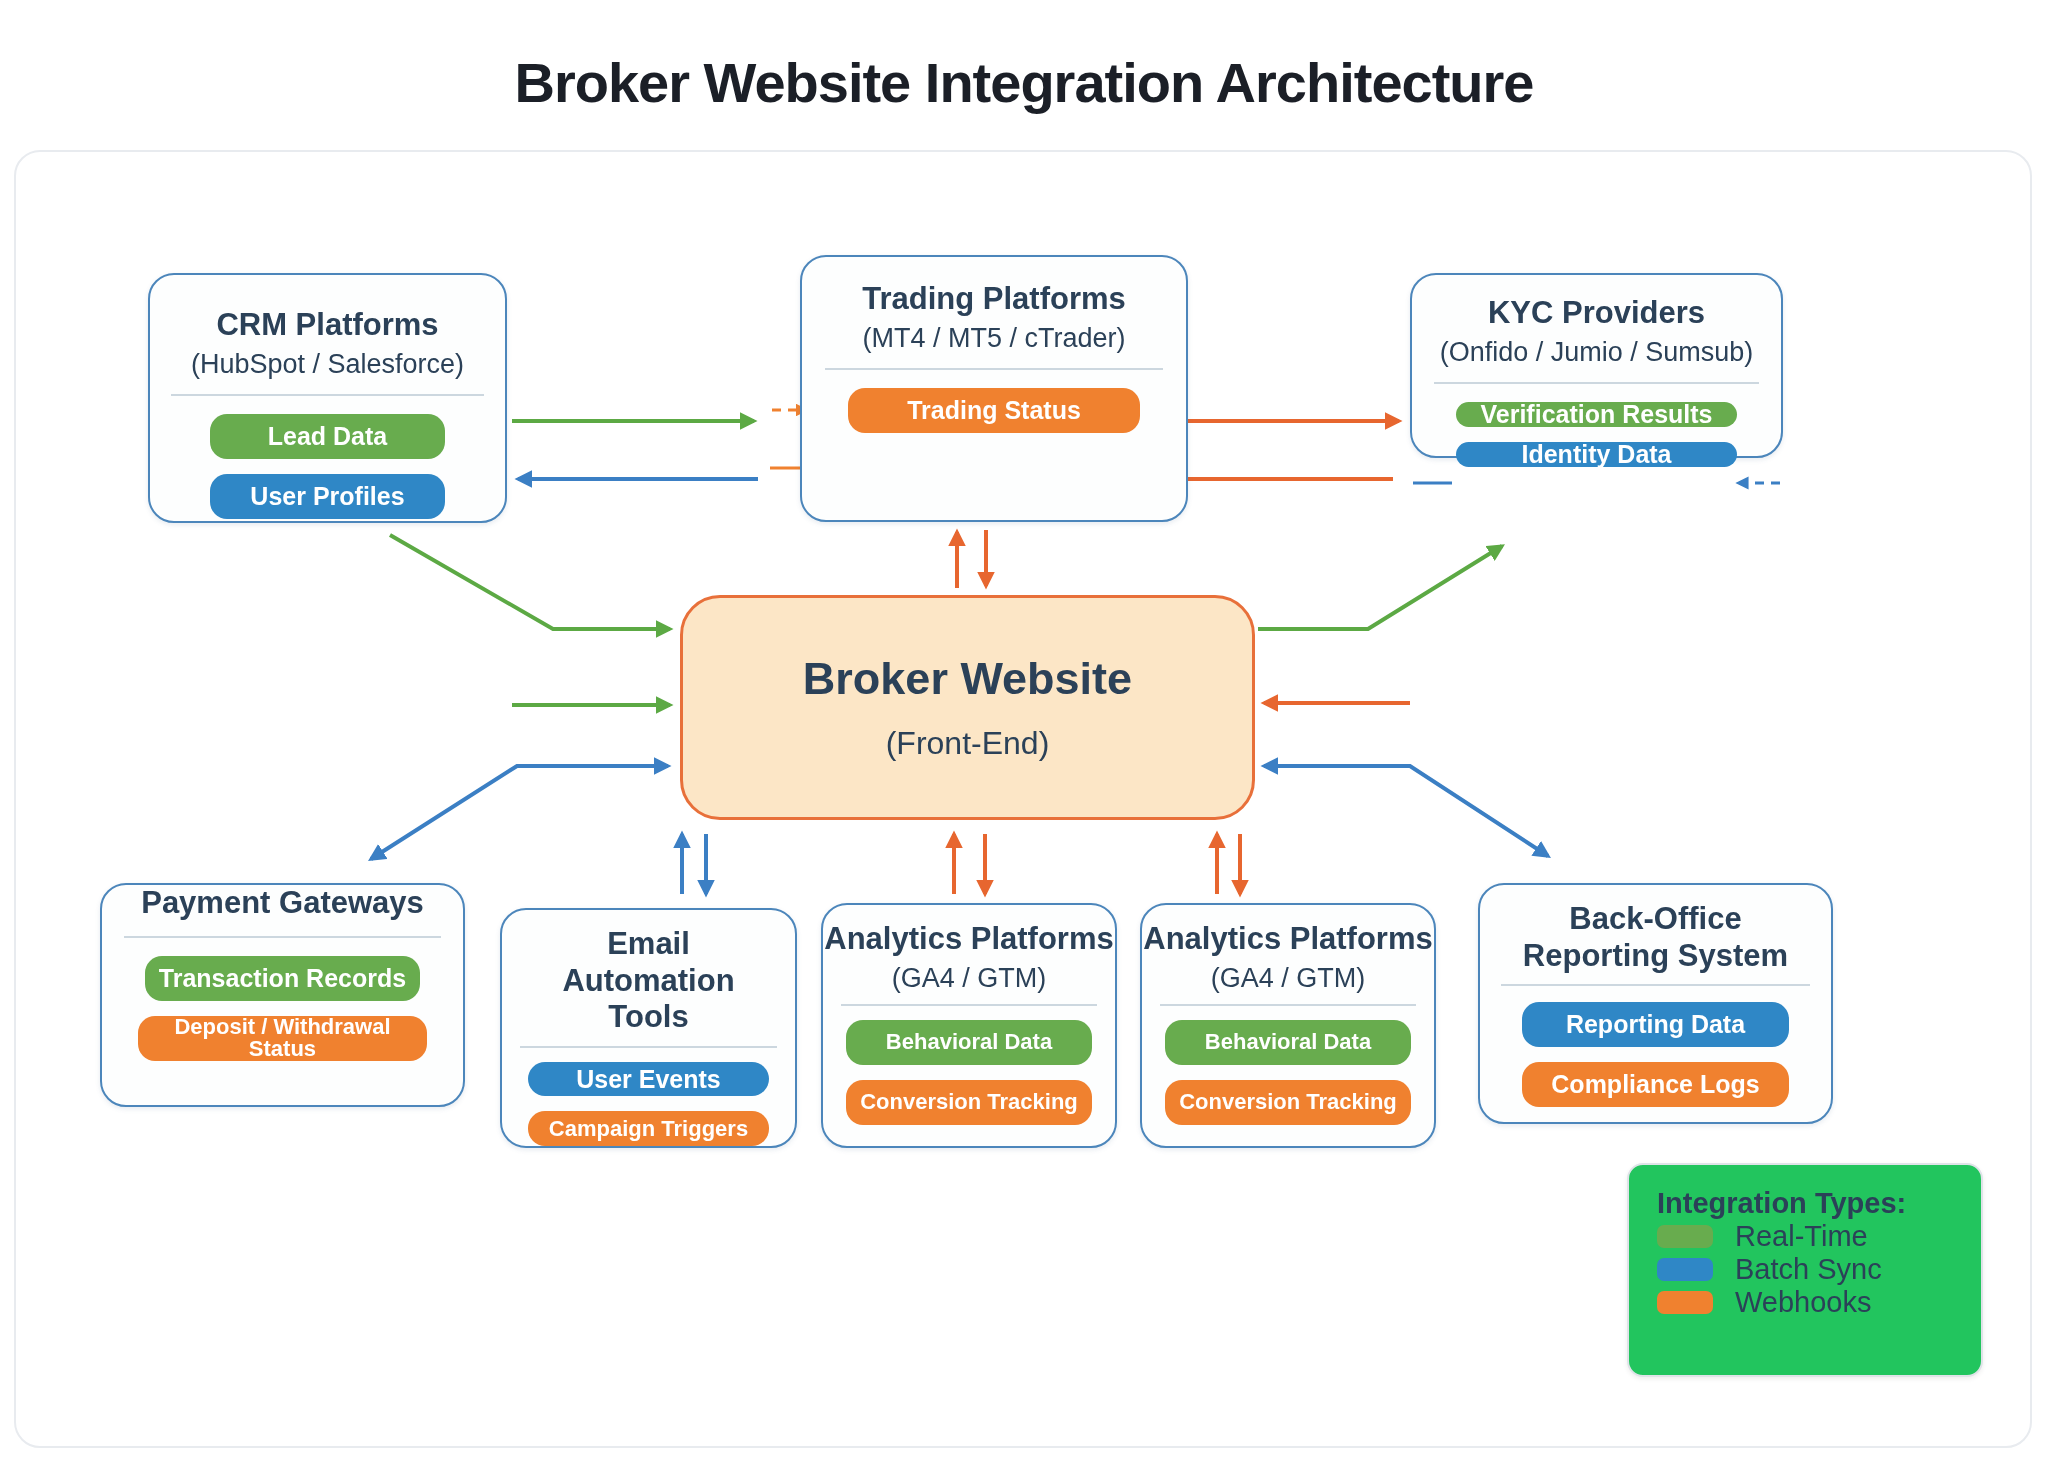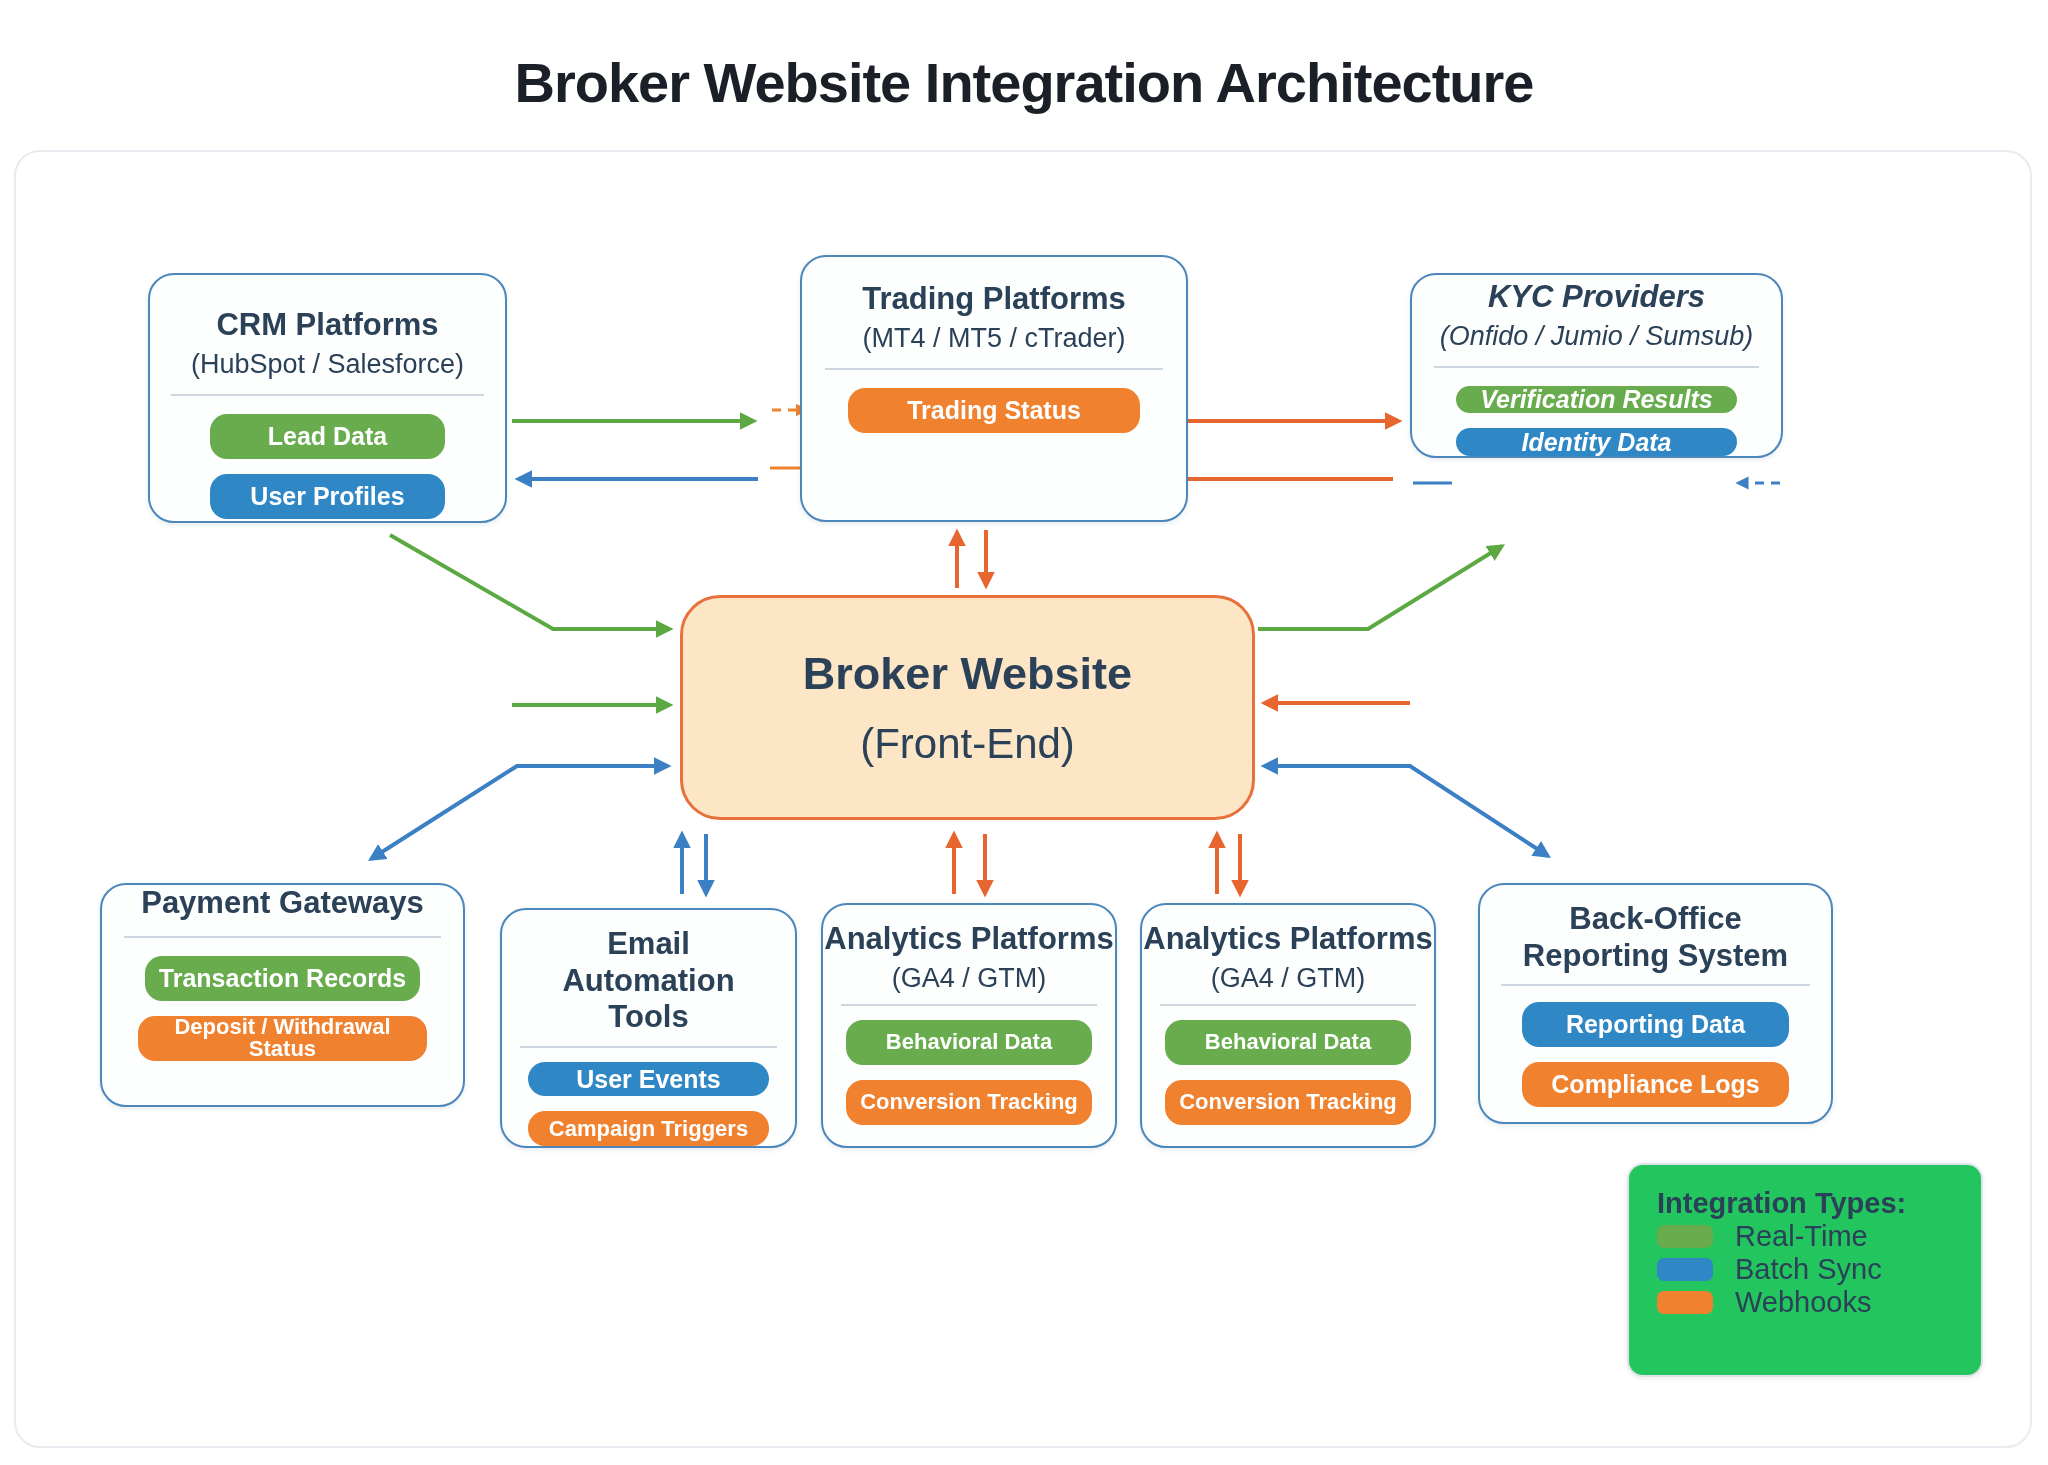--- a/index.html
+++ b/index.html
@@ -29,21 +29,21 @@
   .pill.green{background:var(--green);}
   .pill.blue{background:var(--blue);}
   .pill.orange{background:var(--orange);}
   .pill.small{font-size:22px;}
   .pill.narrow{width:66%;}
 
   .center-node{position:absolute;left:680px;top:595px;width:575px;height:225px;
     background:var(--centerFill);border:3px solid var(--centerBorder);border-radius:40px;
     display:flex;flex-direction:column;align-items:center;justify-content:center;box-sizing:border-box;}
   .center-title{font-size:45px;font-weight:bold;color:var(--navy);}
-  .center-subtitle{font-size:42px;color:var(--navy);margin-top:20px;}
+  .center-subtitle{font-size:32px;color:var(--navy);margin-top:20px;}
 
   .legend{position:absolute;left:1627px;top:1163px;width:356px;height:214px;background:#22c55e;
     border:2px solid #DFE3E8;border-radius:16px;box-shadow:0 2px 5px rgba(0,0,0,.07);
     padding:22px 0 0 28px;box-sizing:border-box;}
   .legend-title{font-size:29px;font-weight:bold;color:var(--navy);}
   .legend-row{display:flex;align-items:center;margin-top:0;}
   .legend-swatch{width:56px;height:23px;border-radius:7px;margin-right:22px;flex:0 0 auto;}
   .legend-label{font-size:29px;color:var(--navy);}
 
   
@@ -149,21 +149,21 @@
     <div class="pill blue narrow">User Profiles</div>
   </div>
 
   <div class="node" style="left:800px;top:255px;width:388px;height:267px;padding-top:24px;">
     <div class="node-title">Trading Platforms</div>
     <div class="node-subtitle">(MT4 / MT5 / cTrader)</div>
     <div class="divider"></div>
     <div class="pill orange">Trading Status</div>
   </div>
 
-  <div class="node" style="left:1410px;top:273px;width:373px;height:185px;padding-top:4px;font-style:italic;">
+  <div class="node" style="left:1410px;top:273px;width:373px;height:185px;padding-top:20px;">
     <div class="node-title">KYC Providers</div>
     <div class="node-subtitle">(Onfido / Jumio / Sumsub)</div>
     <div class="divider"></div>
     <div class="pill green">Verification Results</div>
     <div class="pill blue">Identity Data</div>
   </div>
 
   <div class="center-node">
     <div class="center-title">Broker Website</div>
     <div class="center-subtitle">(Front-End)</div>

